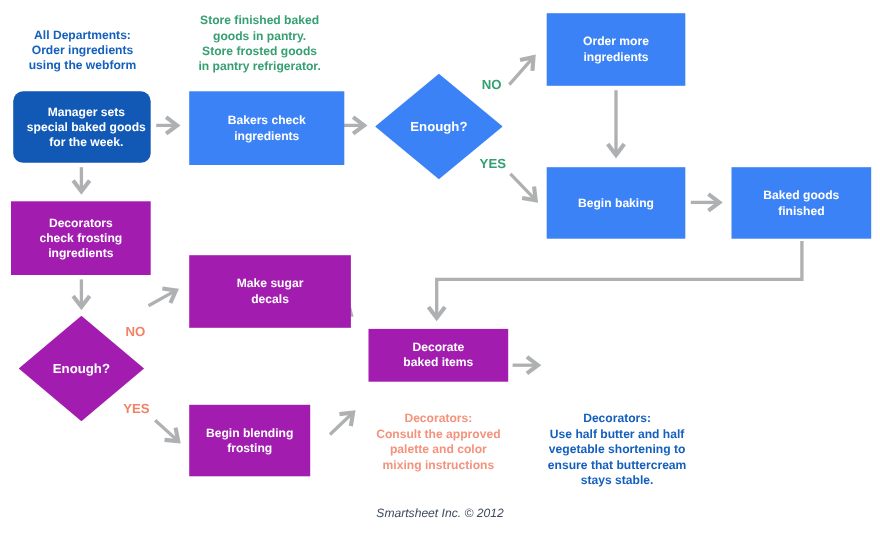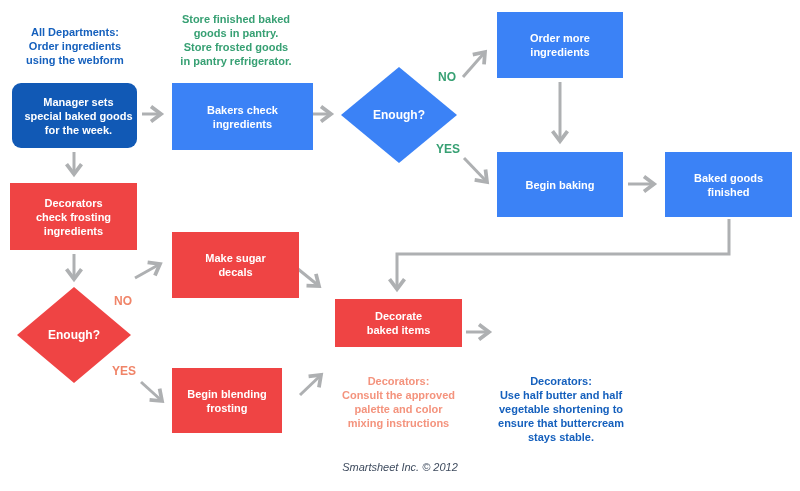--- a/index.html
+++ b/index.html
@@ -6,21 +6,21 @@
   .canvas{
     position:relative;width:800px;height:491px;background:#ffffff;overflow:hidden;
     font-family:"Liberation Sans","DejaVu Sans",sans-serif;
   }
   .node{
     position:absolute;display:flex;align-items:center;justify-content:center;
     text-align:center;color:#ffffff;font-weight:bold;font-size:11px;line-height:14px;
     white-space:pre-line;box-sizing:border-box;padding:4px;
   }
   .green{background:#3b82f6;}
-  .salmon{background:#ef4444;}
+  .salmon{background:#a21caf;}
   .blue{background:#1159B5;padding-left:12px;}
   .rounded{border-radius:9px;}
   .diamond{
     position:absolute;display:flex;align-items:center;justify-content:center;
     color:#fff;font-weight:bold;font-size:12px;
     clip-path:polygon(50% 0,100% 50%,50% 100%,0 50%);
   }
   .note{
     position:absolute;font-weight:bold;font-size:11px;line-height:14px;
     text-align:center;white-space:pre-line;
@@ -91,21 +91,21 @@
   <div class="diamond green" style="left:341px;top:67px;width:116px;height:96px;">Enough?</div>
   <div class="node green" style="left:497px;top:12px;width:126px;height:66px;">Order more
 ingredients</div>
   <div class="node green" style="left:665px;top:152px;width:127px;height:65px;">Baked goods
 finished</div>
   <div class="node green" style="left:497px;top:152px;width:126px;height:65px;">Begin baking</div>
   <div class="node salmon" style="left:10px;top:183px;width:127px;height:67px;">Decorators
 check frosting
 ingredients</div>
   <div class="diamond salmon" style="left:17px;top:287px;width:114px;height:96px;">Enough?</div>
-  <div class="node salmon" style="left:172px;top:232px;width:127px;height:66px;">Make sugar
+  <div class="node salmon" style="left:172px;top:232px;width:147px;height:66px;">Make sugar
 decals</div>
   <div class="node salmon" style="left:172px;top:368px;width:110px;height:65px;">Begin blending
 frosting</div>
   <div class="node salmon" style="left:335px;top:299px;width:127px;height:48px;">Decorate
 baked items</div>
 
   <span class="decision-label dl-green" style="left:438px;top:70px;">NO</span>
   <span class="decision-label dl-green" style="left:436px;top:142px;">YES</span>
   <span class="decision-label dl-salmon" style="left:114px;top:294px;">NO</span>
   <span class="decision-label dl-salmon" style="left:112px;top:364px;">YES</span>

